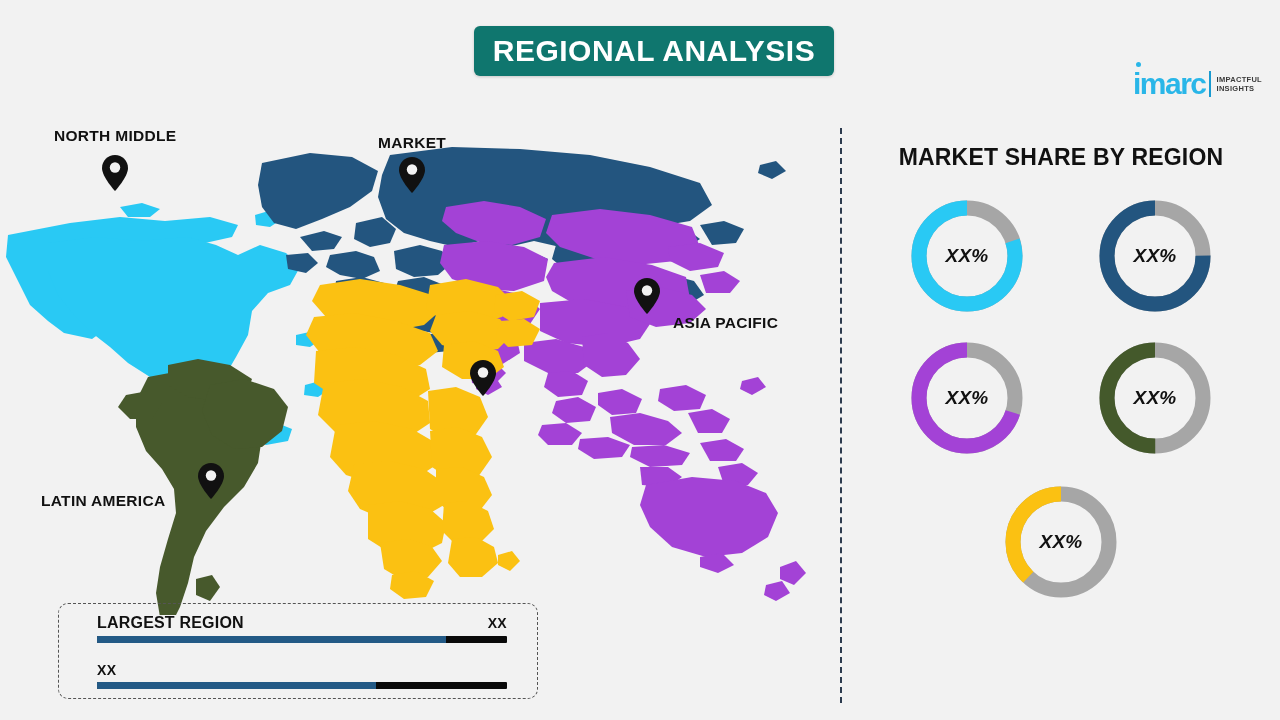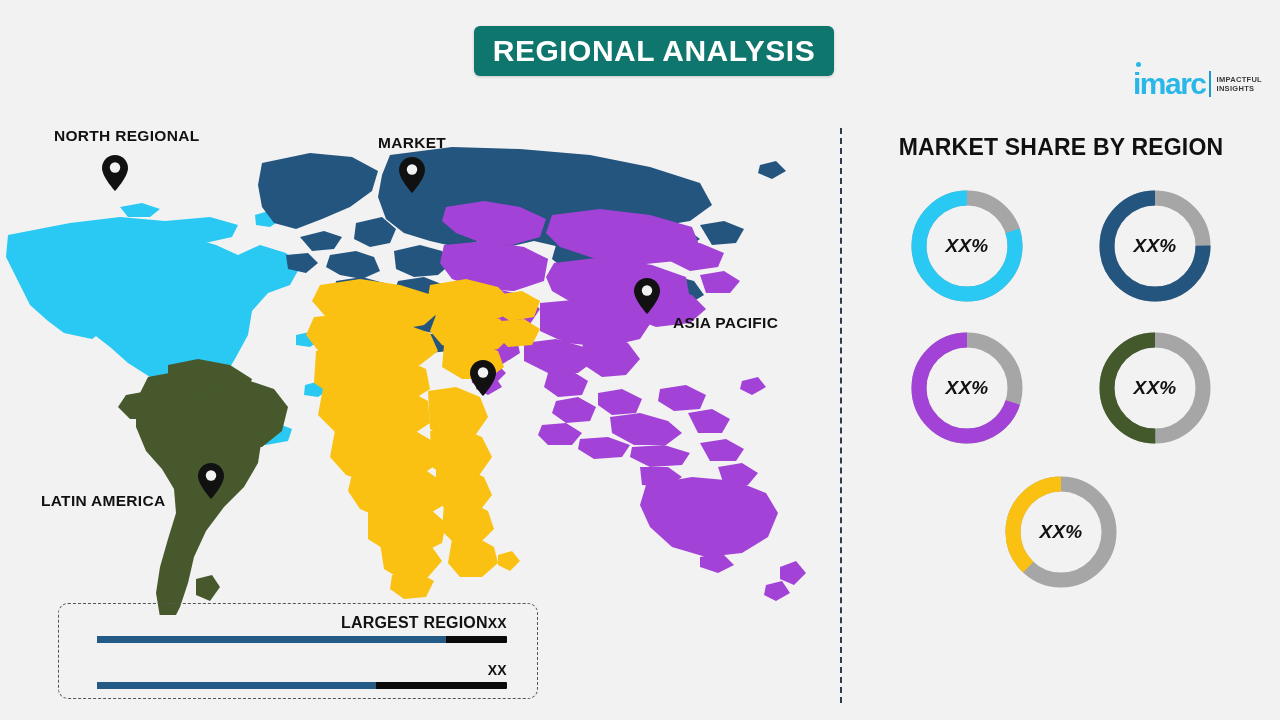--- a/index.html
+++ b/index.html
@@ -133,21 +133,21 @@
     border: 1.6px dashed #555555;
     border-radius: 10px;
     box-sizing: border-box;
     padding: 10px 30px 6px 38px;
   }
   .legend-row { position: relative; height: 42px; }
   .legend-row + .legend-row { margin-top: 6px; }
   .legend-head {
     display: flex;
     align-items: baseline;
-    justify-content: flex-end;
+    justify-content: space-between;
   }
   .legend-label {
     font-size: 16px;
     font-weight: bold;
     color: #111111;
     letter-spacing: 0.2px;
   }
   .legend-value {
     font-size: 14px;
     font-weight: bold;
@@ -179,21 +179,21 @@
     width: 438px;
     height: 580px;
   }
   .right-title {
     width: 100%;
     text-align: center;
     font-size: 23px;
     font-weight: bold;
     color: #111111;
     letter-spacing: 0.2px;
-    margin-top: 14px;
+    margin-top: 24px;
   }
   .donut-grid {
     margin-top: 22px;
     display: flex;
     flex-wrap: wrap;
     justify-content: center;
     gap: 16px 62px;
     padding: 0 26px;
     box-sizing: border-box;
   }
@@ -344,21 +344,21 @@
       <path fill="#47592c" d="M196 484 L212 480 L220 492 L210 506 L196 500 Z"></path>
       <path fill="#47592c" d="M164 524 L180 520 L188 532 L174 540 L162 534 Z"></path>
     </g>
 
     <g>
       <path fill="#23557f" d="M760 70 L776 66 L786 76 L772 84 L758 78 Z"></path>
       <path fill="#a342d6" d="M742 286 L758 282 L766 292 L752 300 L740 294 Z"></path>
     </g>
   </svg>
 
-  <div class="map-label" style="left:54px; top:32px;">NORTH REGIONAL</div>
+  <div class="map-label" style="left:54px; top:32px;">NORTH MIDDLE</div>
   <svg class="pin" viewBox="0 0 26 36" style="left:102px; top:60px;">
     <path fill="#111111" d="M13 0 C5.8 0 0 5.8 0 13 C0 22 13 36 13 36 C13 36 26 22 26 13 C26 5.8 20.2 0 13 0 Z"></path>
     <circle cx="13" cy="12.5" r="5.2" fill="#f2f2f2"></circle>
   </svg>
 
   <div class="map-label" style="left:378px; top:39px;">MARKET</div>
   <svg class="pin" viewBox="0 0 26 36" style="left:399px; top:62px;">
     <path fill="#111111" d="M13 0 C5.8 0 0 5.8 0 13 C0 22 13 36 13 36 C13 36 26 22 26 13 C26 5.8 20.2 0 13 0 Z"></path>
     <circle cx="13" cy="12.5" r="5.2" fill="#f2f2f2"></circle>
   </svg>

